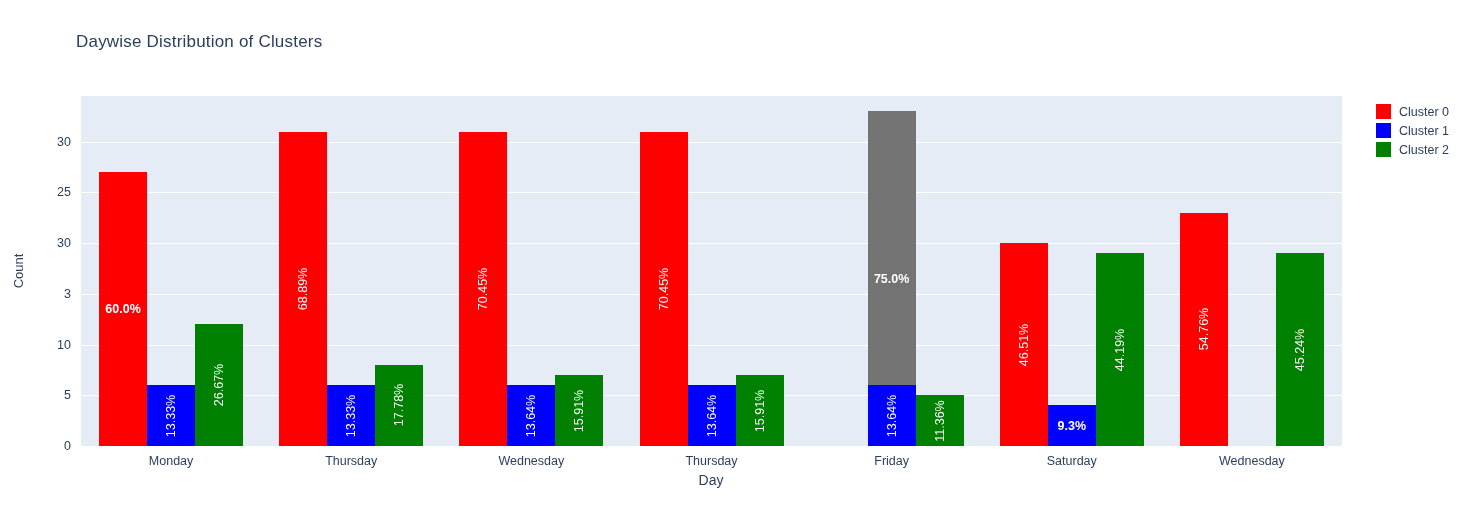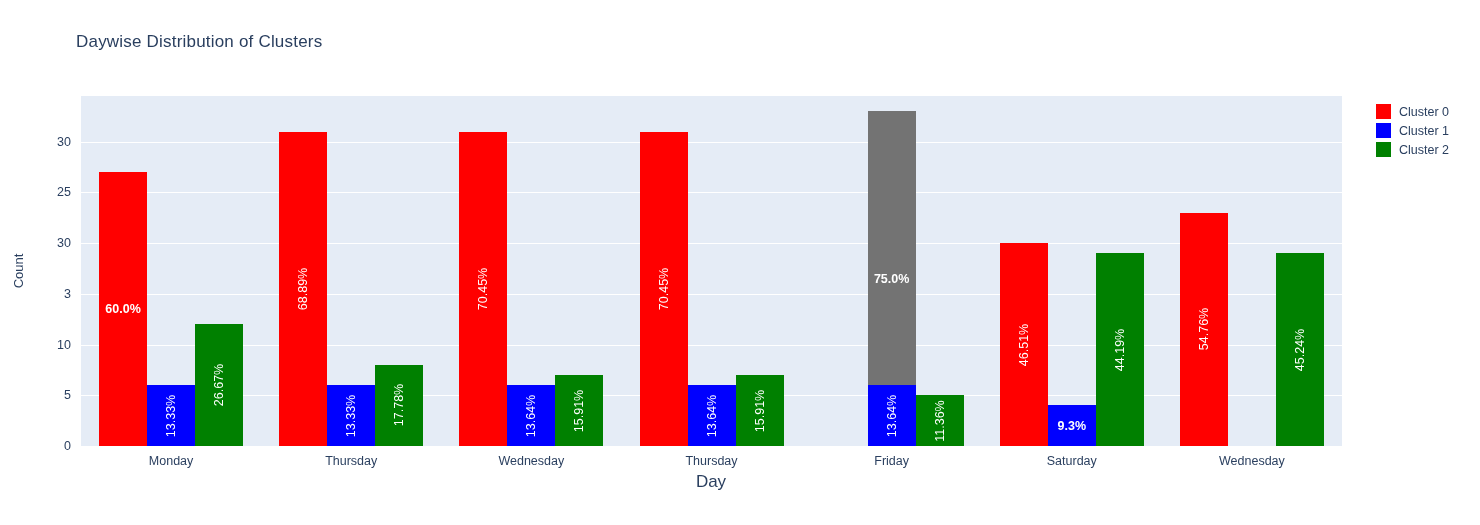--- a/index.html
+++ b/index.html
@@ -133,21 +133,21 @@
     font-size: 12.5px;
     color: #2a3f5f;
     transform: translateX(-50%);
     white-space: nowrap;
   }
 
   #x-axis-title {
     position: absolute;
     left: 711px;
     top: 472px;
-    font-size: 17px;
+    font-size: 14px;
     color: #2a3f5f;
     transform: translateX(-50%);
     white-space: nowrap;
   }
 
   
   #legend {
     position: absolute;
     left: 1376px;
     top: 102px;

